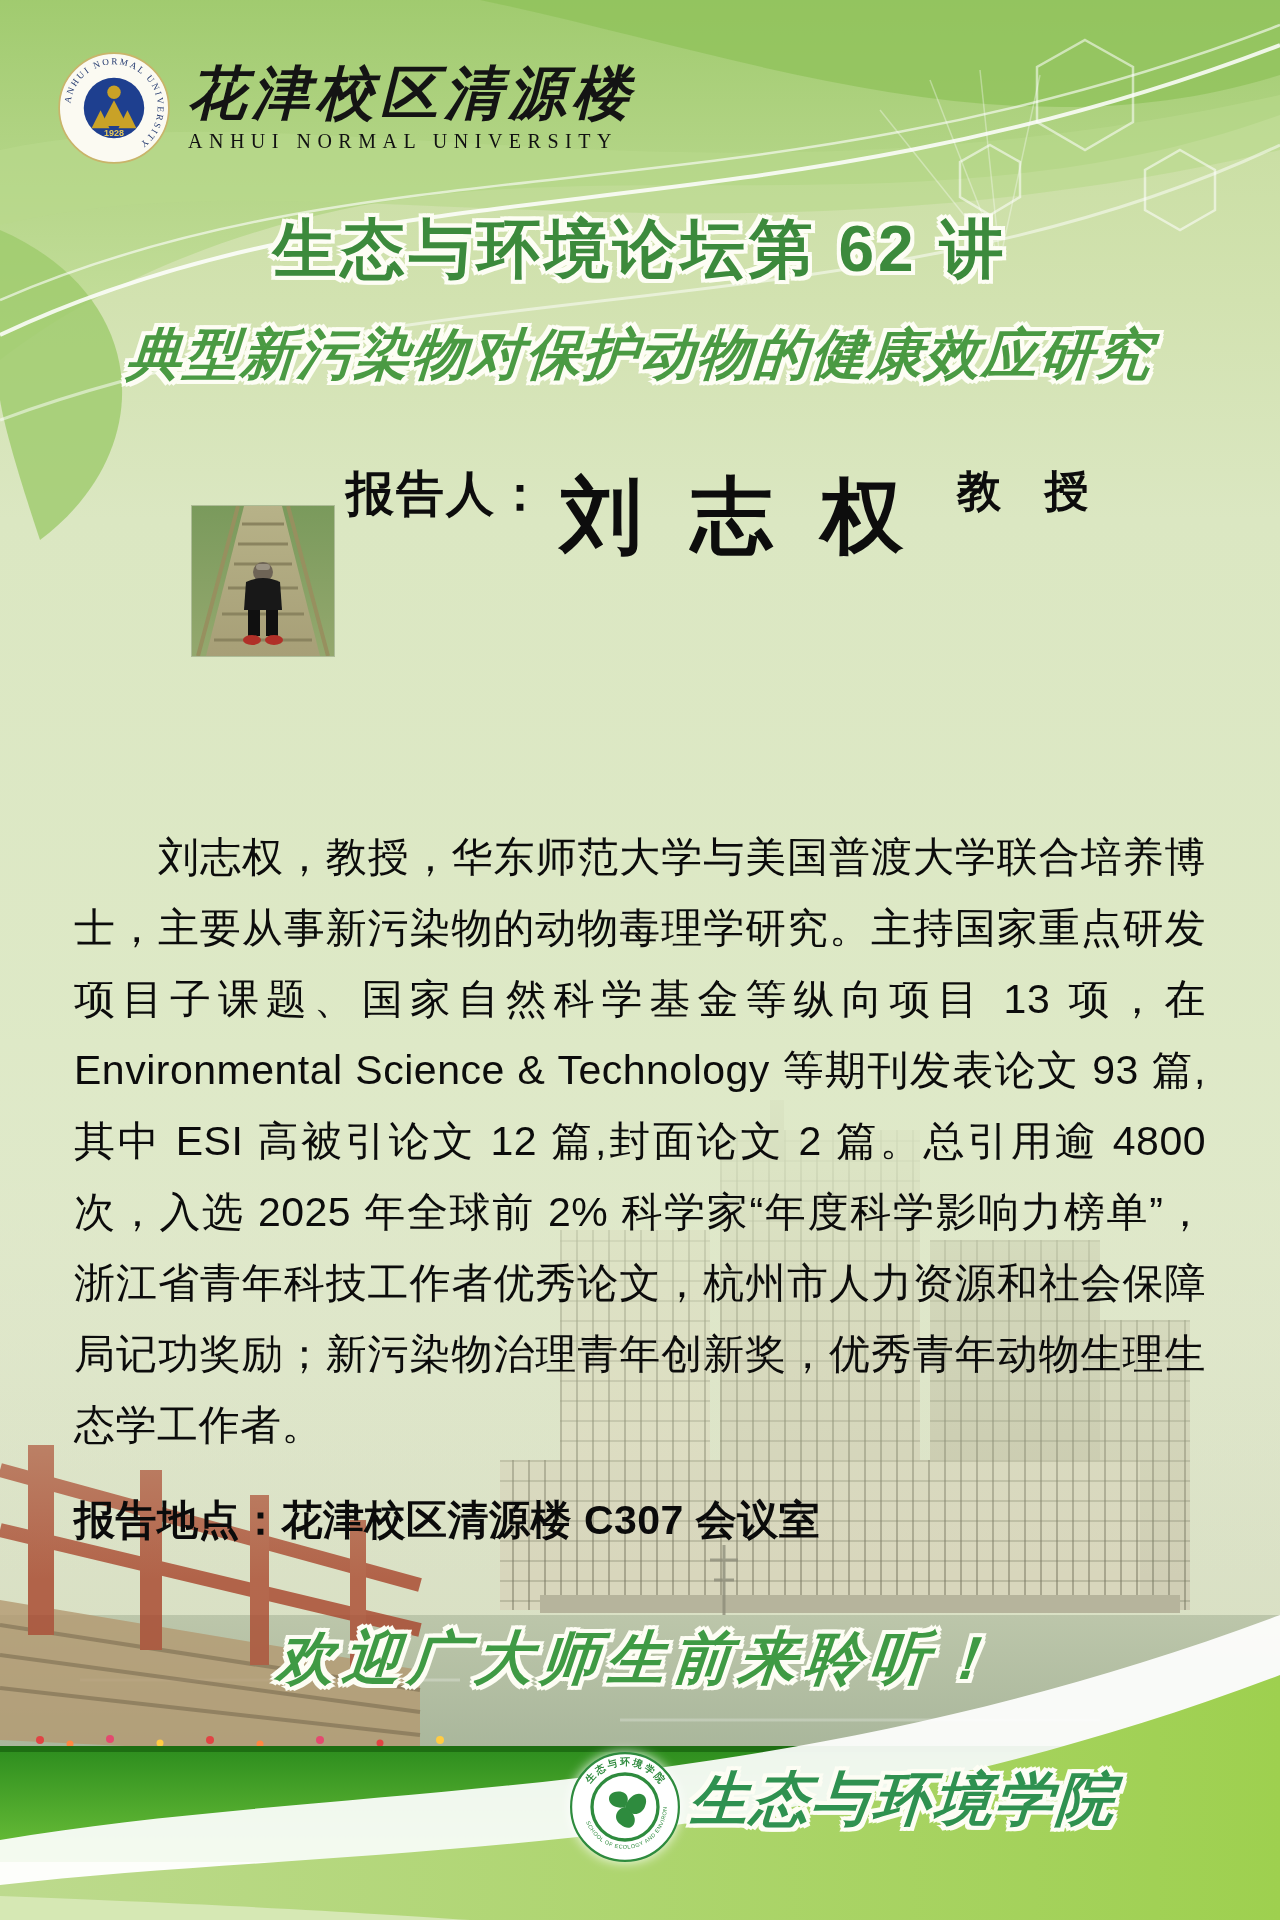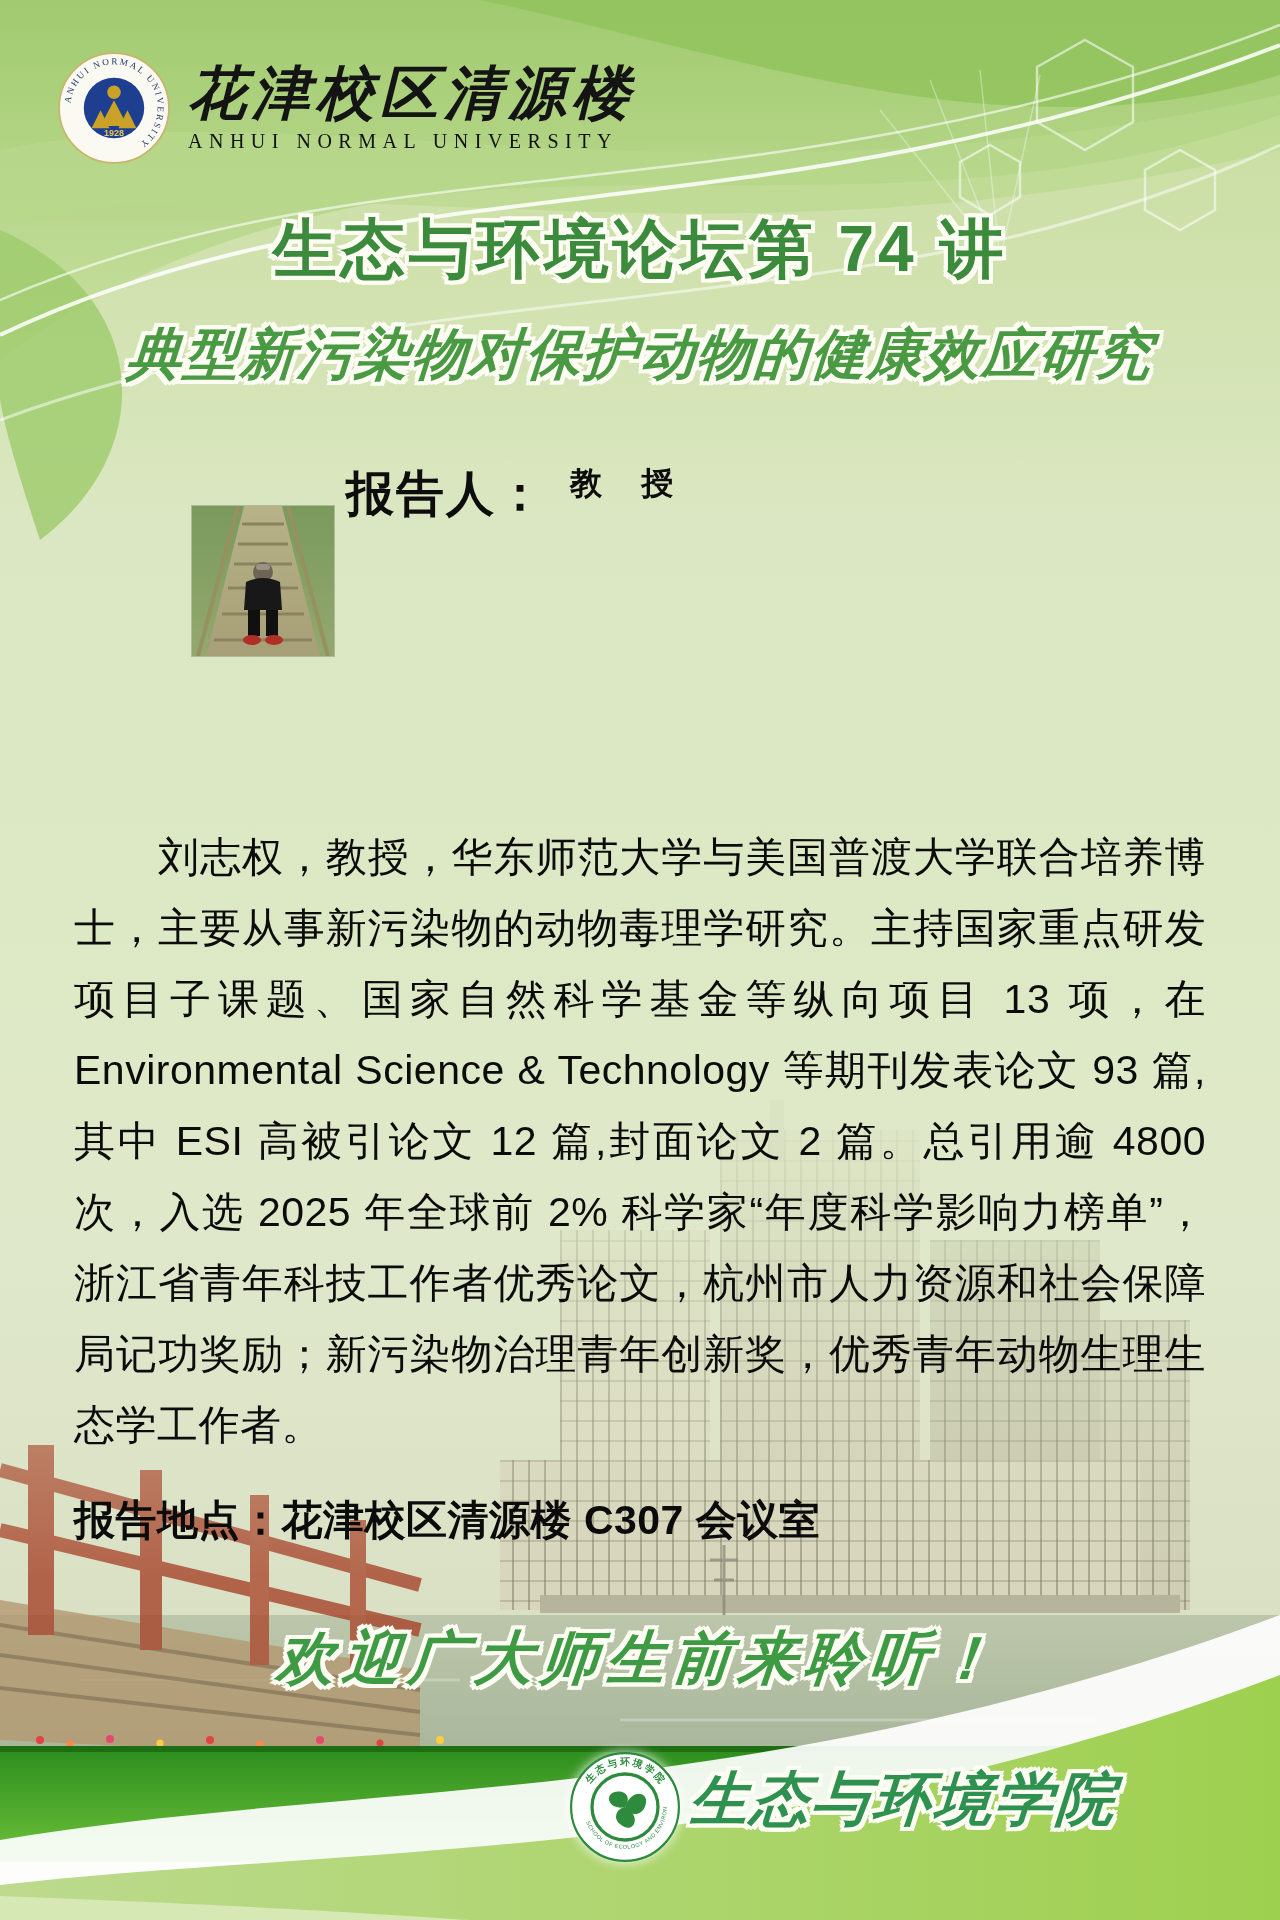--- a/index.html
+++ b/index.html
@@ -48,22 +48,22 @@
   .speaker-row{
     position:absolute;left:346px;top:462px;height:170px;display:flex;
     z-index:30;white-space:nowrap;
   }
   .speaker-label{font-size:48px;font-weight:900;color:#0d0d0d;letter-spacing:2px;}
   .speaker-name{
     font-family:"DejaVu Serif",serif;font-weight:bold;font-size:82px;color:#0d0d0d;
     letter-spacing:10px;margin-left:14px;
   }
   .speaker-title{
-    font-family:"DejaVu Serif",serif;font-weight:bold;font-size:32px;color:#0d0d0d;
-    letter-spacing:14px;margin-left:24px;
+    font-family:"DejaVu Serif",serif;font-weight:bold;font-size:44px;color:#0d0d0d;
+    letter-spacing:14px;margin-left:44px;
   }
 
   
   .bio{
     position:absolute;left:74px;top:822px;width:1132px;z-index:30;
     font-size:41px;line-height:71px;color:#0c0c0c;text-align:justify;
     text-indent:84px;letter-spacing:.5px;
   }
 
   
@@ -238,21 +238,21 @@
         <polygon points="62,52 70,68 54,68"></polygon>
       </g>
       <text x="50" y="75" text-anchor="middle" font-size="8" font-weight="bold" fill="#e8c95a">1928</text>
     </svg>
     <div class="uniname">
       <div class="cn">花津校区清源楼</div>
       <div class="en">ANHUI NORMAL UNIVERSITY</div>
     </div>
   </div>
 
-  <div class="forum-title outline-w">生态与环境论坛第 74 讲</div>
+  <div class="forum-title outline-w">生态与环境论坛第 62 讲</div>
   <div class="sub-title outline-w">典型新污染物对保护动物的健康效应研究</div>
 
   <svg class="photo" viewBox="0 0 142 150" preserveAspectRatio="none">
     <defs>
       <linearGradient id="foliage" x1="0" y1="0" x2="0" y2="1">
         <stop offset="0" stop-color="#7a9a5c"></stop>
           <stop offset="1" stop-color="#94a86e"></stop>
       </linearGradient>
       <linearGradient id="stairs" x1="0" y1="0" x2="0" y2="1">
         <stop offset="0" stop-color="#b7b288"></stop>
@@ -279,20 +279,21 @@
       <path d="M54,76 Q71,68 88,76 L90,104 L52,104 Z" fill="#181818"></path>
       <rect x="56" y="104" width="12" height="26" fill="#101010"></rect>
       <rect x="74" y="104" width="12" height="26" fill="#101010"></rect>
       <ellipse cx="60" cy="134" rx="9" ry="5" fill="#b03028"></ellipse>
       <ellipse cx="82" cy="134" rx="9" ry="5" fill="#b03028"></ellipse>
     </g>
   </svg>
 
   <div class="speaker-row">
     <span class="speaker-label">报告人：</span>
+    <span class="speaker-name">刘 志 权</span>
     <span class="speaker-title">教 授</span>
   </div>
 
   <div class="bio">刘志权，教授，华东师范大学与美国普渡大学联合培养博士，主要从事新污染物的动物毒理学研究。主持国家重点研发项目子课题、国家自然科学基金等纵向项目 13 项，在 Environmental Science &amp; Technology 等期刊发表论文 93 篇,其中 ESI 高被引论文 12 篇,封面论文 2 篇。总引用逾 4800 次，入选 2025 年全球前 2% 科学家“年度科学影响力榜单”，浙江省青年科技工作者优秀论文，杭州市人力资源和社会保障局记功奖励；新污染物治理青年创新奖，优秀青年动物生理生态学工作者。</div>
 
   <div class="info">
     <div class="row">报告地点：花津校区清源楼 C307 会议室</div>
   </div>
 
   <div class="welcome outline-w">欢迎广大师生前来聆听！</div>

